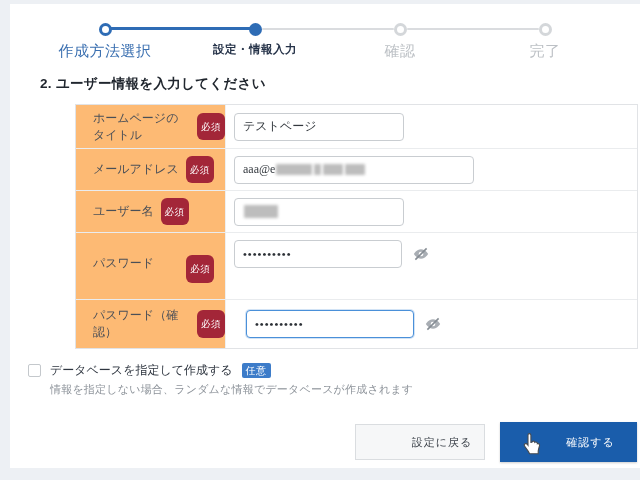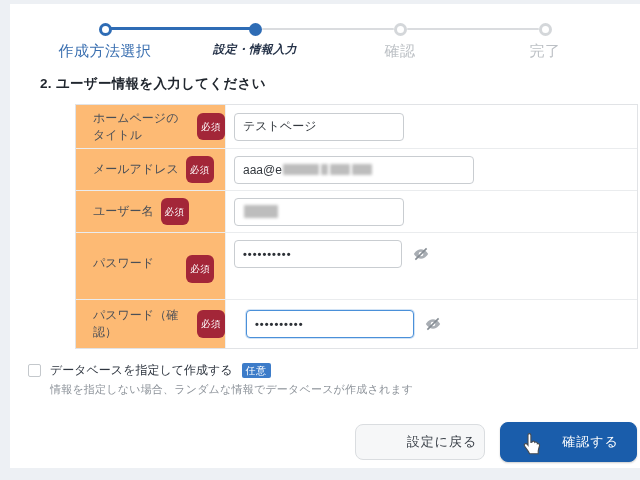--- a/index.html
+++ b/index.html
@@ -16,21 +16,21 @@
   
   .step-circle{position:absolute;border-radius:50%;box-sizing:border-box;background:#fff;}
   .step-circle.done{width:13px;height:13px;border:3px solid #2e6cb5;}
   .step-circle.active{width:13px;height:13px;background:#2e6cb5;border:none;}
   .step-circle.pending{width:13px;height:13px;border:3px solid #d4d7da;}
   .step-line{position:absolute;border-radius:2px;}
   .step-line.done{height:3px;background:#2e6cb5;}
   .step-line.pending{height:2px;background:#dadcdf;}
   .step-label{position:absolute;width:140px;text-align:center;font-size:15px;letter-spacing:.5px;}
   .step-label.done{color:#3a6fb0;}
-  .step-label.active{color:#253248;font-weight:bold;font-size:11.5px;font-style:italic;}
+  .step-label.active{color:#253248;font-weight:bold;font-size:11.5px;}
   .step-label.pending{color:#bcc0c5;}
   
   .heading{position:absolute;left:30px;top:71px;font-size:13.5px;font-weight:bold;color:#20262e;letter-spacing:.3px;}
   
   .form-table{
     position:absolute;left:65px;top:100px;width:563px;box-sizing:border-box;
     border:1px solid #e1e3e6;display:flex;flex-direction:column;
   }
   .frow{display:flex;border-bottom:1px solid #eaecee;}
   .frow:last-child{border-bottom:none;gap:12px;}
@@ -44,38 +44,38 @@
     background:#a32638;color:#fff;font-size:9.5px;line-height:1;
     padding:9px 4px;border-radius:6px;flex:0 0 auto;letter-spacing:.5px;
   }
   .badge-opt{
     background:#3d7cc9;color:#fff;font-size:10px;line-height:1;
     padding:2.5px 4px;border-radius:2px;letter-spacing:.5px;
   }
   .input{
     box-sizing:border-box;height:28px;border:1px solid #c9cdd1;border-radius:4px;
     background:#fff;font-size:12px;color:#33383e;display:flex;align-items:center;
-    padding:0 8px;overflow:hidden;white-space:nowrap;
+    padding:0 8px;overflow:hidden;white-space:nowrap;font-family:Liberation Serif, serif;
   }
   .input.pw{letter-spacing:1px;font-size:11px;color:#2c3036;font-weight:bold;}
   .input.focused{border:1px solid #4a90d9;box-shadow:0 0 0 1px rgba(74,144,217,.25);}
   .redact{display:inline-block;height:11px;background:#bdbdbd;border-radius:1px;filter:blur(1.6px);margin:0 1px;}
   .eye{flex:0 0 auto;display:flex;align-items:center;}
   .pw-notes{font-size:10.5px;color:#6e747b;line-height:1.55;margin-top:4px;}
   .strength-val{color:#ab9e07;}
   
   .db-row{position:absolute;left:18px;top:358px;display:flex;align-items:center;gap:9px;}
   .checkbox{width:13px;height:13px;border:1px solid #c4c8cc;border-radius:2px;background:#fff;box-sizing:border-box;}
   .db-label{font-size:12px;color:#2f3640;}
   .db-hint{position:absolute;left:40px;top:378px;font-size:11px;color:#8d939a;letter-spacing:.2px;}
   
   .btn{
-    position:absolute;box-sizing:border-box;border-radius:8px;
+    position:absolute;box-sizing:border-box;border-radius:0;
     display:flex;align-items:center;justify-content:center;
-    font-size:13px;letter-spacing:1px;cursor:pointer;padding-left:44px;
+    font-size:11px;letter-spacing:1px;cursor:pointer;padding-left:44px;
   }
   .btn-back{left:345px;top:420px;width:130px;height:36px;background:#f6f7f8;border:1px solid #dadde0;color:#3a4048;}
   .btn-confirm{left:490px;top:418px;width:137px;height:40px;background:#1a5dab;border:1px solid #1a5dab;color:#fff;box-shadow:0 1px 2px rgba(0,0,0,.2);}
   .cursor{position:absolute;left:512px;top:428px;pointer-events:none;}
 </style>
 </head>
 <body>
 
 <div class="page">
   <div class="card">

